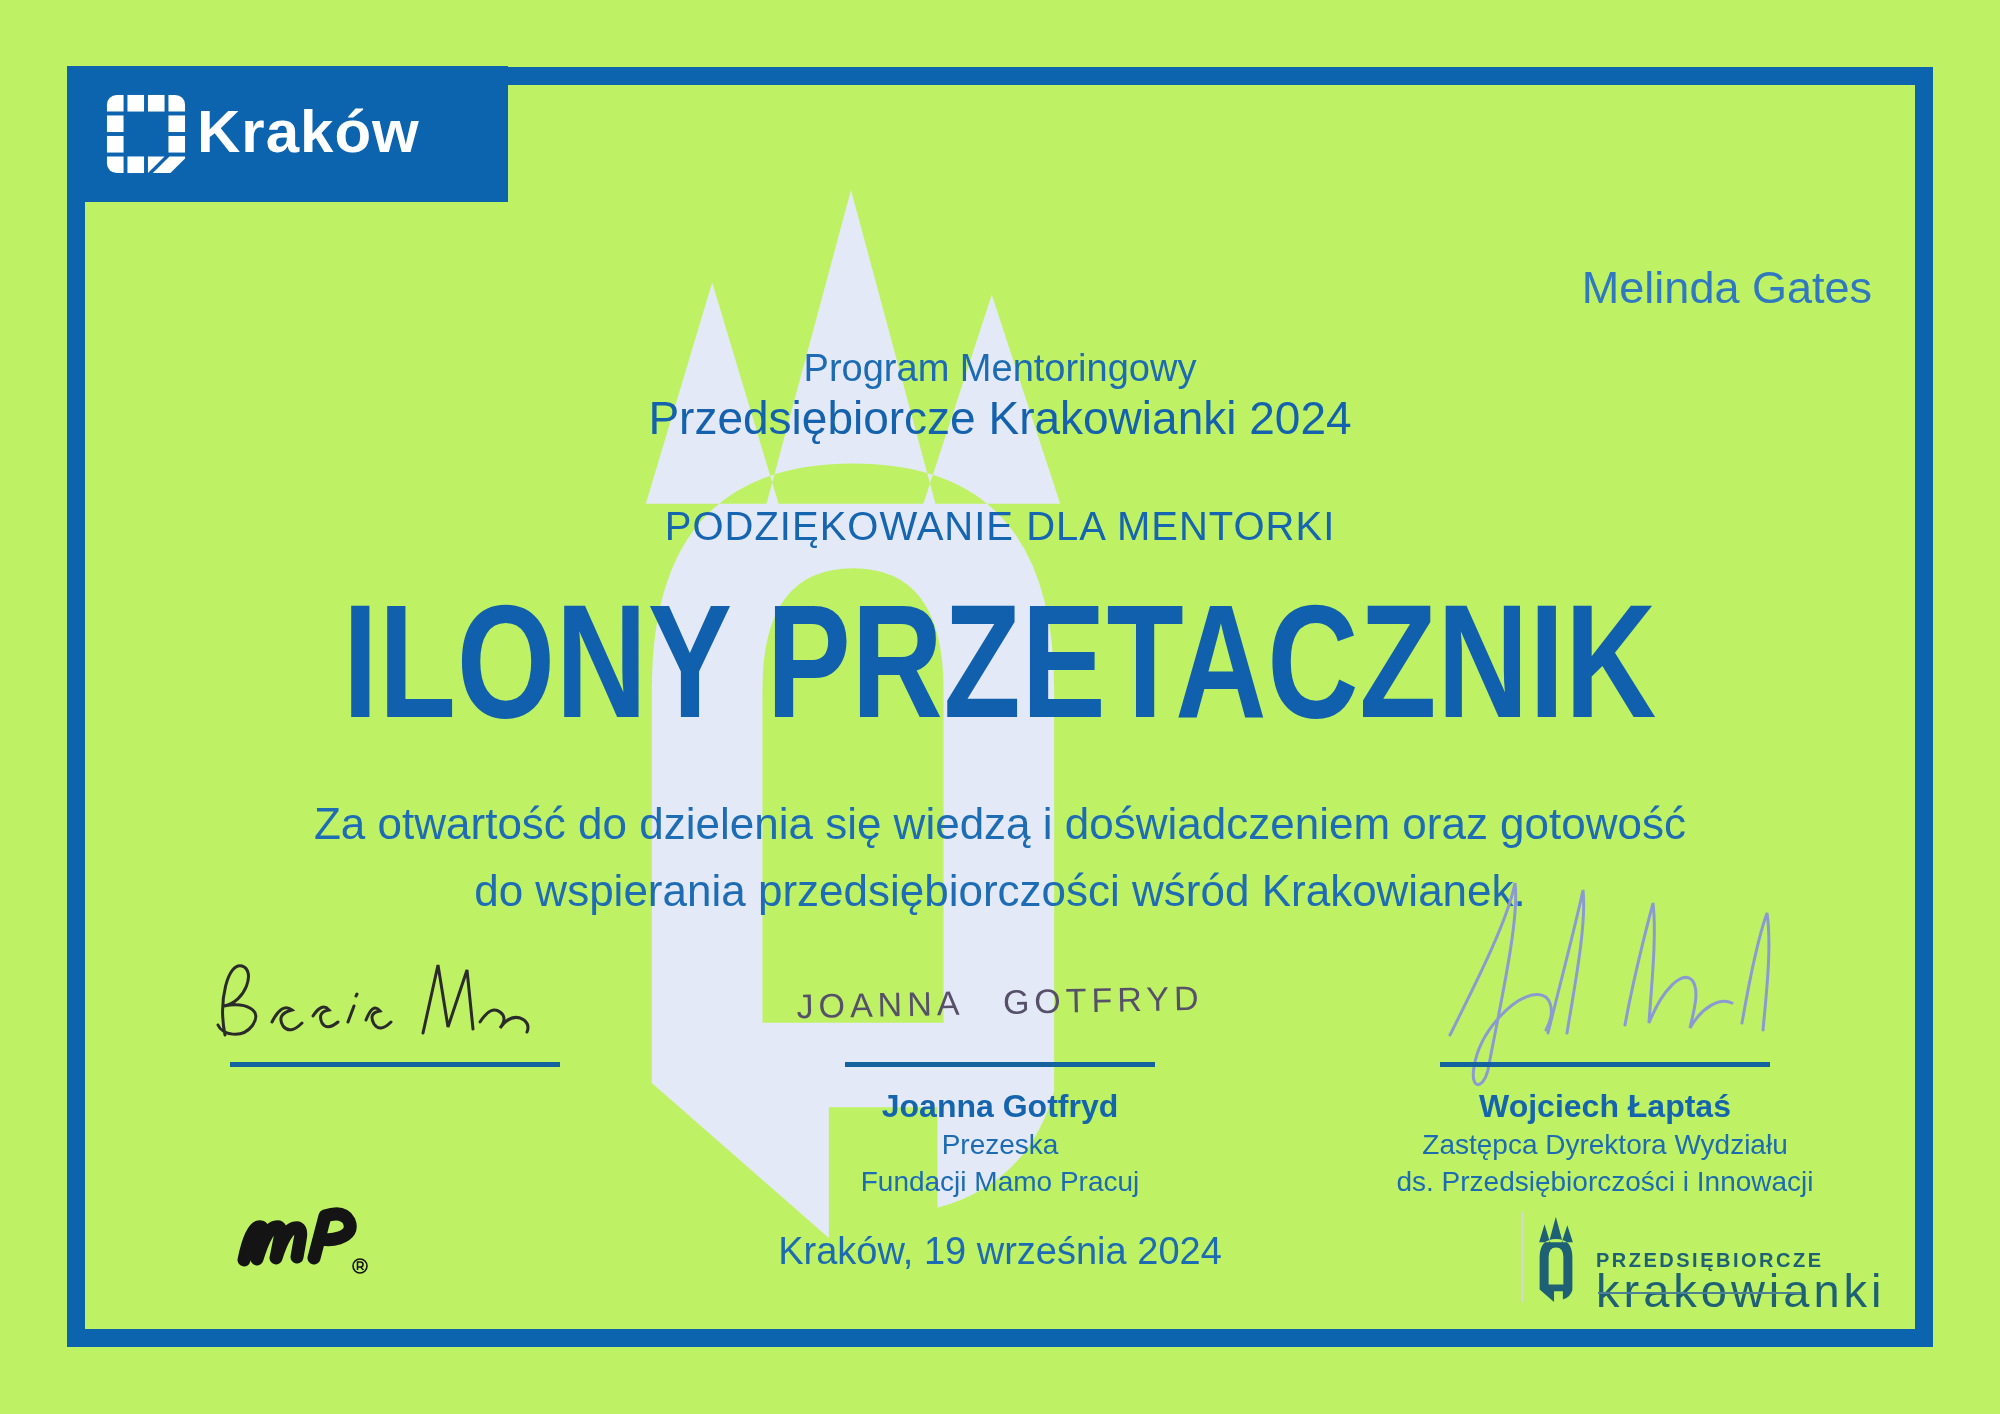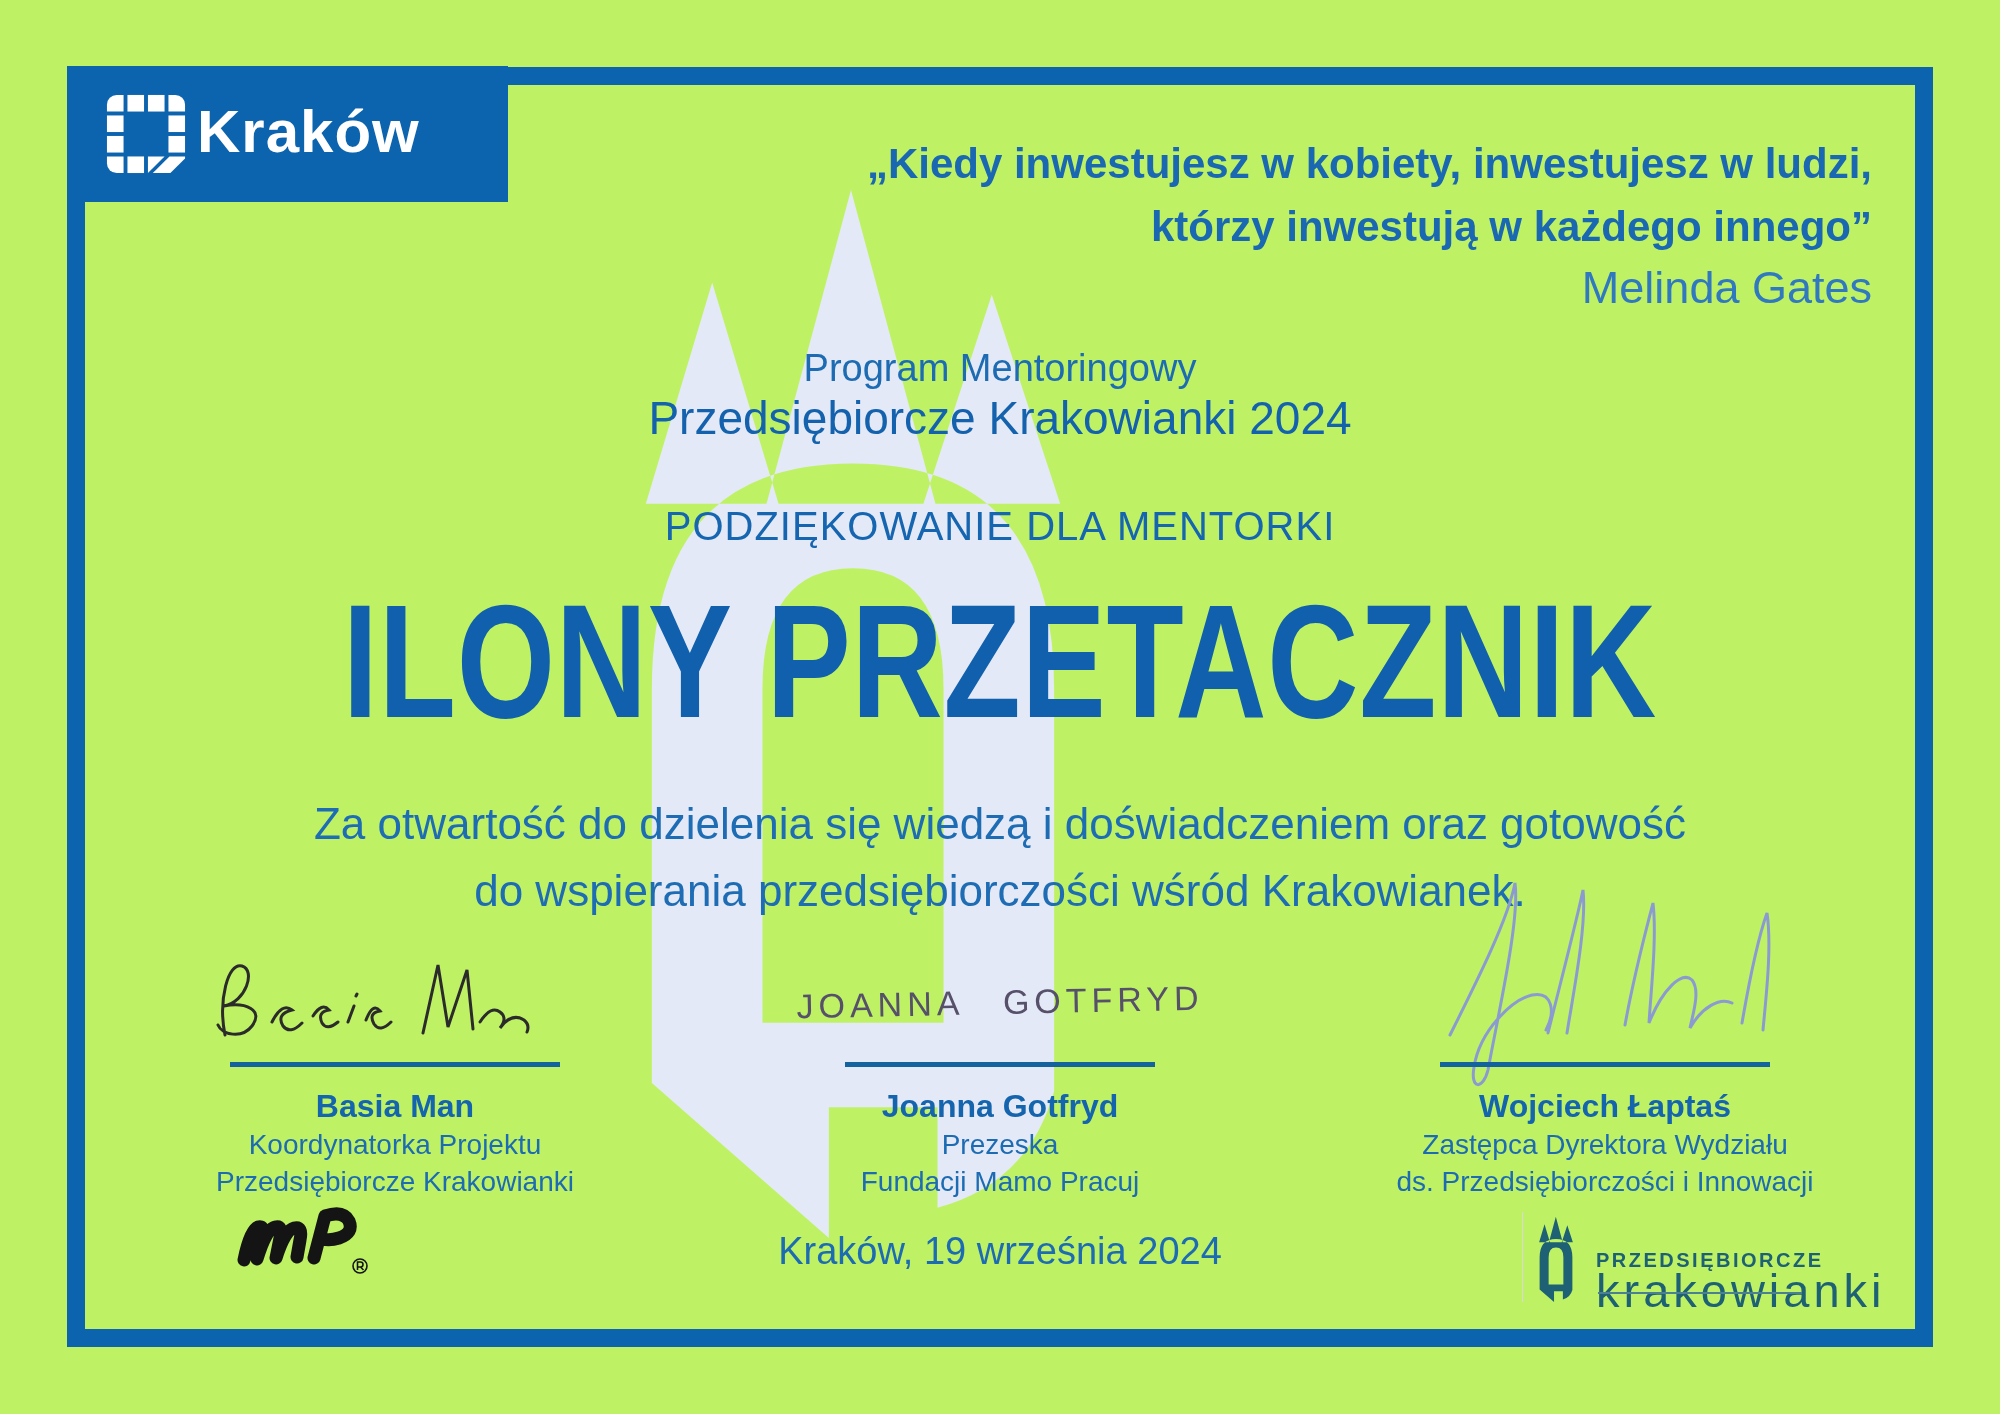--- a/index.html
+++ b/index.html
@@ -106,24 +106,20 @@
         <rect x="65" y="44" width="17" height="17"></rect>
         <path d="M2,65 v7 a10,10 0 0 0 10,10 h7 v-17 Z"></path>
         <rect x="23" y="65" width="17" height="17"></rect>
         <polygon points="44,65 61,65 44,82"></polygon>
         <polygon points="82,65 82,67 67,82 49,82 66,65"></polygon>
       </g>
     </svg>
     <div class="logo-text">Kraków</div>
   </div>
 
-  <div class="abs quote">
-    <div>„Kiedy inwestujesz w kobiety,  inwestujesz w ludzi,</div>
-    <div>którzy inwestują w każdego innego”</div>
-  </div>
   <div class="abs quote-author">Melinda Gates</div>
 
   <div class="abs center-line program-1">Program Mentoringowy</div>
   <div class="abs center-line program-2">Przedsiębiorcze Krakowianki 2024</div>
 
   <div class="abs center-line dedication">PODZIĘKOWANIE DLA MENTORKI</div>
 
   <div class="abs center-line recipient">ILONY PRZETACZNIK</div>
 
   <div class="abs center-line body-text">
@@ -151,25 +147,20 @@
       <path d="M128,168 C145,100 158,50 163,25 C167,60 153,130 147,168"></path>
       <path d="M205,160 C215,105 228,58 233,38 C237,72 231,125 229,158 C242,125 262,105 272,115 C281,126 272,152 270,163 C282,142 300,132 312,138"></path>
       <path d="M322,158 C332,100 342,62 347,48 C352,82 346,132 343,165"></path>
     </g>
   </svg>
 
   <div class="abs sig-line l"></div>
   <div class="abs sig-line m"></div>
   <div class="abs sig-line r"></div>
 
-  <div class="abs sig-col l">
-    <div class="sig-name">Basia Man</div>
-    <div class="sig-role">Koordynatorka Projektu</div>
-    <div class="sig-role">Przedsiębiorcze Krakowianki</div>
-  </div>
   <div class="abs sig-col m">
     <div class="sig-name">Joanna Gotfryd</div>
     <div class="sig-role">Prezeska</div>
     <div class="sig-role">Fundacji Mamo Pracuj</div>
   </div>
   <div class="abs sig-col r">
     <div class="sig-name">Wojciech Łaptaś</div>
     <div class="sig-role">Zastępca Dyrektora Wydziału</div>
     <div class="sig-role">ds. Przedsiębiorczości i Innowacji</div>
   </div>

